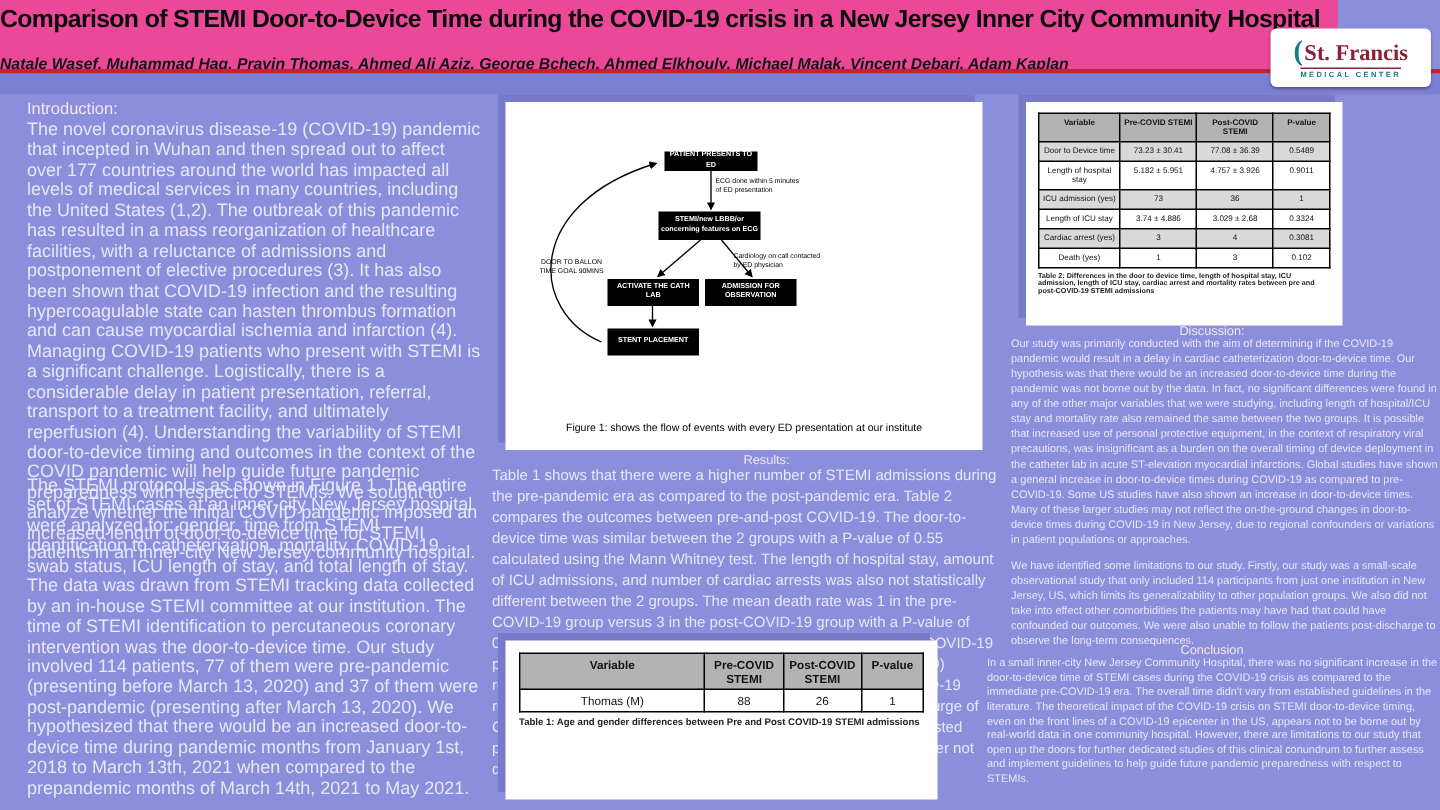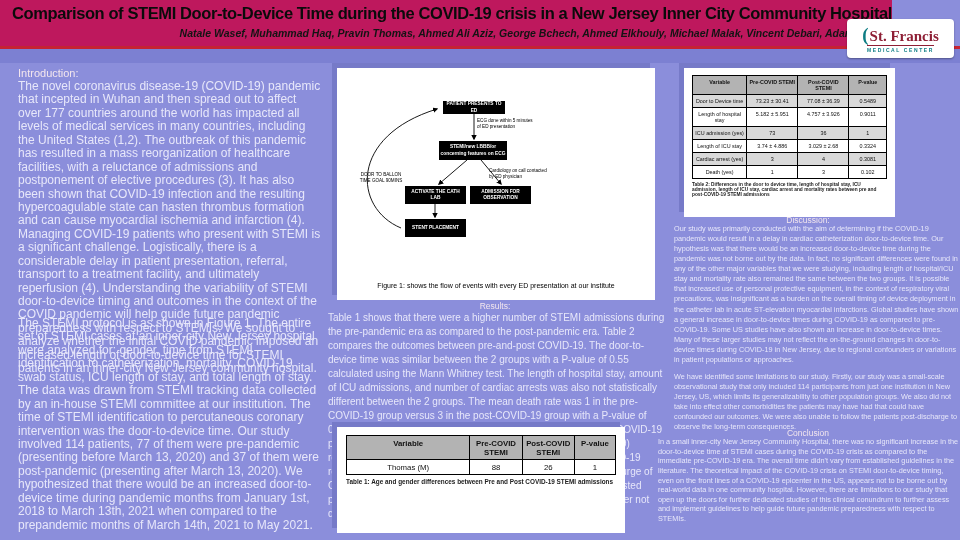--- a/index.html
+++ b/index.html
@@ -1,21 +1,21 @@
 <!DOCTYPE html>
 <html><head>
 <meta charset="utf-8">
 <style>
   html,body{margin:0;padding:0;background:#555;}
   .poster{position:relative;width:960px;height:540px;overflow:hidden;
           background:#8b8edb;font-family:"Liberation Sans",sans-serif;}
   
-  .header{position:absolute;left:0;top:0;width:892px;height:47px;background:#be185d;text-align:right;z-index:2;}
+  .header{position:absolute;left:0;top:0;width:892px;height:47px;background:#ec4899;text-align:left;z-index:2;}
   .title{font-size:16.5px;font-weight:bold;letter-spacing:-0.4px;color:#0b0b0b;padding-top:4px;}
-  .authors{font-size:10.5px;font-style:italic;font-weight:bold;color:#141414;margin-top:4px;}
+  .authors{font-size:10.5px;font-style:italic;font-weight:bold;color:#141414;margin-top:14px;}
   .affiliation{font-size:8px;font-style:italic;color:#141414;margin-top:1px;}
   .red-line{position:absolute;left:0;top:46px;width:960px;height:3px;background:#c52333;z-index:3;}
   .purple-bar{position:absolute;left:0;top:49px;width:960px;height:14px;background:#7c80d2;z-index:3;}
   .logo-box{position:absolute;top:19px;right:6px;width:107px;height:39px;background:#fff;border-radius:4px;
             box-shadow:0 1px 2px rgba(0,0,0,.35);z-index:6;display:flex;flex-direction:column;align-items:center;justify-content:center;}
   .logo-row{display:flex;align-items:baseline;line-height:1;}
   .logo-swoosh{color:#0e7d84;font-family:"Liberation Serif",serif;font-size:19px;font-weight:bold;margin-right:1px;}
   .logo-name{color:#8e1f35;font-family:"Liberation Serif",serif;font-size:15px;font-weight:bold;}
   .logo-sub{color:#0e7d84;font-size:5px;font-weight:bold;letter-spacing:1.6px;border-top:1.5px solid #8e1f35;margin-top:1px;padding-top:1px;}
   
@@ -90,21 +90,21 @@
     <div class="fc-box" style="left:102px;top:73px;width:68px;height:19px;">STEMI/new LBBB/or concerning features on ECG</div>
     <div class="fc-box" style="left:68px;top:118px;width:61px;height:18px;">ACTIVATE THE CATH LAB</div>
     <div class="fc-box" style="left:133px;top:118px;width:61px;height:18px;">ADMISSION FOR OBSERVATION</div>
     <div class="fc-box" style="left:68px;top:151px;width:61px;height:18px;">STENT PLACEMENT</div>
     <div class="fc-label" style="left:140px;top:50px;width:58px;">ECG done within 5 minutes of ED presentation</div>
     <div class="fc-label" style="left:152px;top:100px;width:60px;">Cardiology on call contacted by ED physician</div>
     <div class="fc-label" style="left:20px;top:104px;width:48px;text-align:center;">DOOR TO BALLON TIME GOAL 90MINS</div>
     <div class="fig-caption">Figure 1: shows the flow of events with every ED presentation at our institute</div>
   </div>
 
-  <div class="sec-head-sm" style="left:330px;top:301px;width:330px;">Results:</div>
+  <div class="sec-head-sm" style="left:346px;top:301px;width:330px;">Results:</div>
   <div class="body-text small-sz" style="left:328px;top:311px;width:338px;">Table 1 shows that there were a higher number of STEMI admissions during the pre-pandemic era as compared to the post-pandemic era. Table 2 compares the outcomes between pre-and-post COVID-19. The door-to-device time was similar between the 2 groups with a P-value of 0.55 calculated using the Mann Whitney test. The length of hospital stay, amount of ICU admissions, and number of cardiac arrests was also not statistically different between the 2 groups. The mean death rate was 1 in the pre-COVID-19 group versus 3 in the post-COVID-19 group with a P-value of 0.102. Our median door-to-device for STEMI cases pre and post-COVID-19 pandemic were 70 minutes (IQR 84-57) and 70 minutes (IQR 88-59) respectively. The overall outcome between the pre and post COVID-19 results showed no overall statistical difference contributed by the surge of COVID-19. None of the patients who underwent STEMI protocol tested positive on a COVID-19 swab. Instead, COVID-19 swabs were either not done, or when they were done they were negative.</div>
 
   <div class="panel" style="left:337px;top:427px;width:288px;height:106px;">
     <table class="t1">
       <thead>
         <tr>
           <th style="width:128px;">Variable</th>
           <th style="width:48px;">Pre-COVID STEMI</th>
           <th style="width:48px;">Post-COVID STEMI</th>
           <th style="width:36px;">P-value</th>

